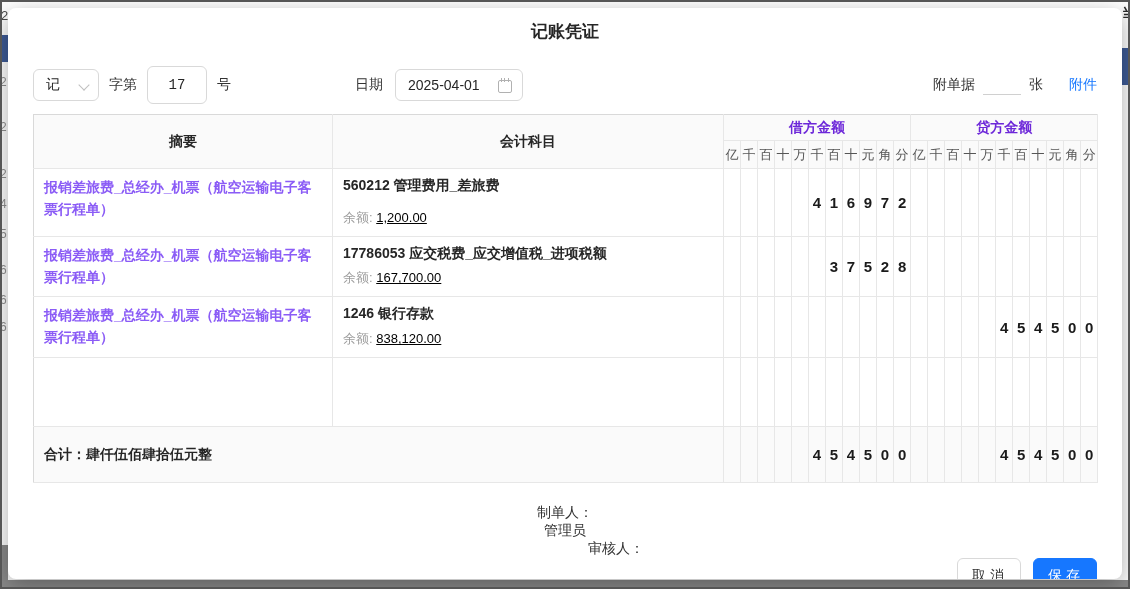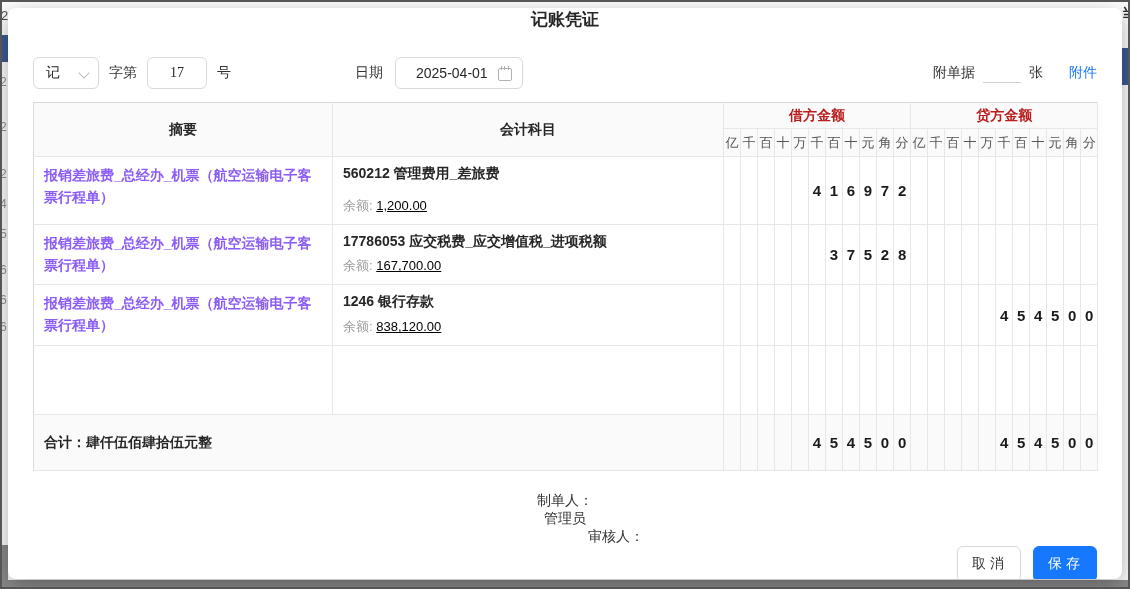--- a/index.html
+++ b/index.html
@@ -20,59 +20,59 @@
   .bg-navy-right { position:absolute; right:0; top:48px; width:8px; height:37px; background:#3d5a96; z-index:2; }
   .bg-gray-bottom { position:absolute; left:0; bottom:0; width:1130px; height:9px; background:#8a8a8a; z-index:3; }
   .bg-gray-left-bottom { position:absolute; left:0; top:545px; width:8px; height:44px; background:#8a8a8a; z-index:3; }
 
   
   .dialog {
     position:absolute; left:8px; top:8px; width:1114px; height:571px;
     background:#fff; border-radius:8px; box-shadow:0 6px 22px rgba(0,0,0,0.32);
     z-index:10; overflow:hidden;
   }
-  .dialog-title { text-align:center; font-size:17px; font-weight:bold; color:#262626; }
+  .dialog-title { margin-top:12px; text-align:center; font-size:17px; font-weight:bold; color:#262626; }
   .dialog-subtitle { margin-top:7px; padding:0 25px; font-size:14px; color:#9c9c9c; }
 
   .form-row { display:flex; align-items:center; padding:0 25px; margin-top:26px; height:32px; font-size:14px; color:#333; }
   .select-box {
     width:66px; height:32px; border:1px solid #d9d9d9; border-radius:6px;
     display:flex; align-items:center; padding:0 8px 0 12px; cursor:pointer; color:#262626;
   }
   .select-box .sel-val { flex:1; }
   .chev { width:10px; height:10px; position:relative; }
   .chev::before {
     content:""; position:absolute; left:0; top:1px; width:7px; height:7px;
     border-right:1.5px solid #bfbfbf; border-bottom:1.5px solid #bfbfbf; transform:rotate(45deg);
   }
   .lbl { margin:8px 10px; }
   .num-input {
-    width:60px; height:32px; border:1px solid #d9d9d9; border-radius:6px;
-    text-align:center; font-size:14px; color:#262626; font-family:Liberation Serif, serif; outline:none;
+    width:60px; height:38px; border:1px solid #d9d9d9; border-radius:6px;
+    text-align:center; font-size:14px; color:#262626; font-family:Liberation Mono, monospace; outline:none;
   }
   .date-lbl { margin-left:114px; margin-right:12px; }
   .date-box {
     width:128px; height:32px; border:1px solid #d9d9d9; border-radius:6px;
-    display:flex; align-items:center; padding:0 10px 0 20px; color:#262626; cursor:pointer;
+    display:flex; align-items:center; padding:0 10px 0 12px; color:#262626; cursor:pointer;
   }
   .date-box .date-val { flex:1; }
   .cal-icon { width:14px; height:14px; position:relative; opacity:.45; }
   .cal-icon::before { content:""; position:absolute; left:0; top:2px; width:12px; height:11px; border:1.3px solid #555; border-radius:2px; }
   .cal-icon::after { content:""; position:absolute; left:3px; top:0px; width:2px; height:4px; border-left:1.3px solid #555; border-right:1.3px solid #555; box-shadow:5px 0 0 -1.3px transparent; }
   .cal-tick { position:absolute; right:3px; top:0px; width:1.3px; height:4px; background:#555; }
   .attach-group { margin-left:auto; display:flex; align-items:center;padding-left:45px; }
   .attach-blank { display:inline-block; width:38px; height:20px; border-bottom:1px solid #d0d0d0; margin:0 8px; cursor:text; }
   .attach-link { color:#1677ff; margin-left:26px; cursor:pointer; text-decoration:none; }
 
   
   .table-wrap { padding:0 25px; margin-top:13px; }
   table.voucher { border-collapse:collapse; table-layout:fixed; width:1064px; border:1px solid #d9d9d9; }
   table.voucher th, table.voucher td { border-right:1px solid #e7e7e7; border-bottom:1px solid #e7e7e7; }
   th.h-sum, th.h-acct { background:#fafafa; font-size:14px; font-weight:bold; color:#262626; text-align:center; }
-  th.h-group { background:#fafafa; font-size:14px; font-weight:bold; color:#b91c1c; height:26px; }
+  th.h-group { background:#fafafa; font-size:14px; font-weight:bold; color:#6d28d9; height:26px; }
   td.dlab { background:#fafafa; height:28px; font-size:13px; font-weight:normal; color:#555; text-align:center; padding:0; }
   td.sep-blue, th.sep-blue { border-right-color:#a8d6e8; }
   td.sep-red,  th.sep-red  { border-right-color:#e2a6a6; }
 
   td.sum-cell { vertical-align:top; padding:8px 10px; font-size:14px; font-weight:bold; color:#8b5cf6; line-height:1.55; }
   td.acct-cell { vertical-align:top; position:relative; padding:8px 10px; }
   .acct-name { font-size:14px; font-weight:bold; color:#262626; }
   .acct-bal { position:absolute; left:10px; bottom:9px; font-size:13px; color:#9c9c9c; }
   .acct-bal .bal-num { color:#000000; text-decoration:underline; cursor:pointer; }
   td.dcell { text-align:center; font-size:15px; font-weight:bold; color:#1a1a1a; padding:0; }

